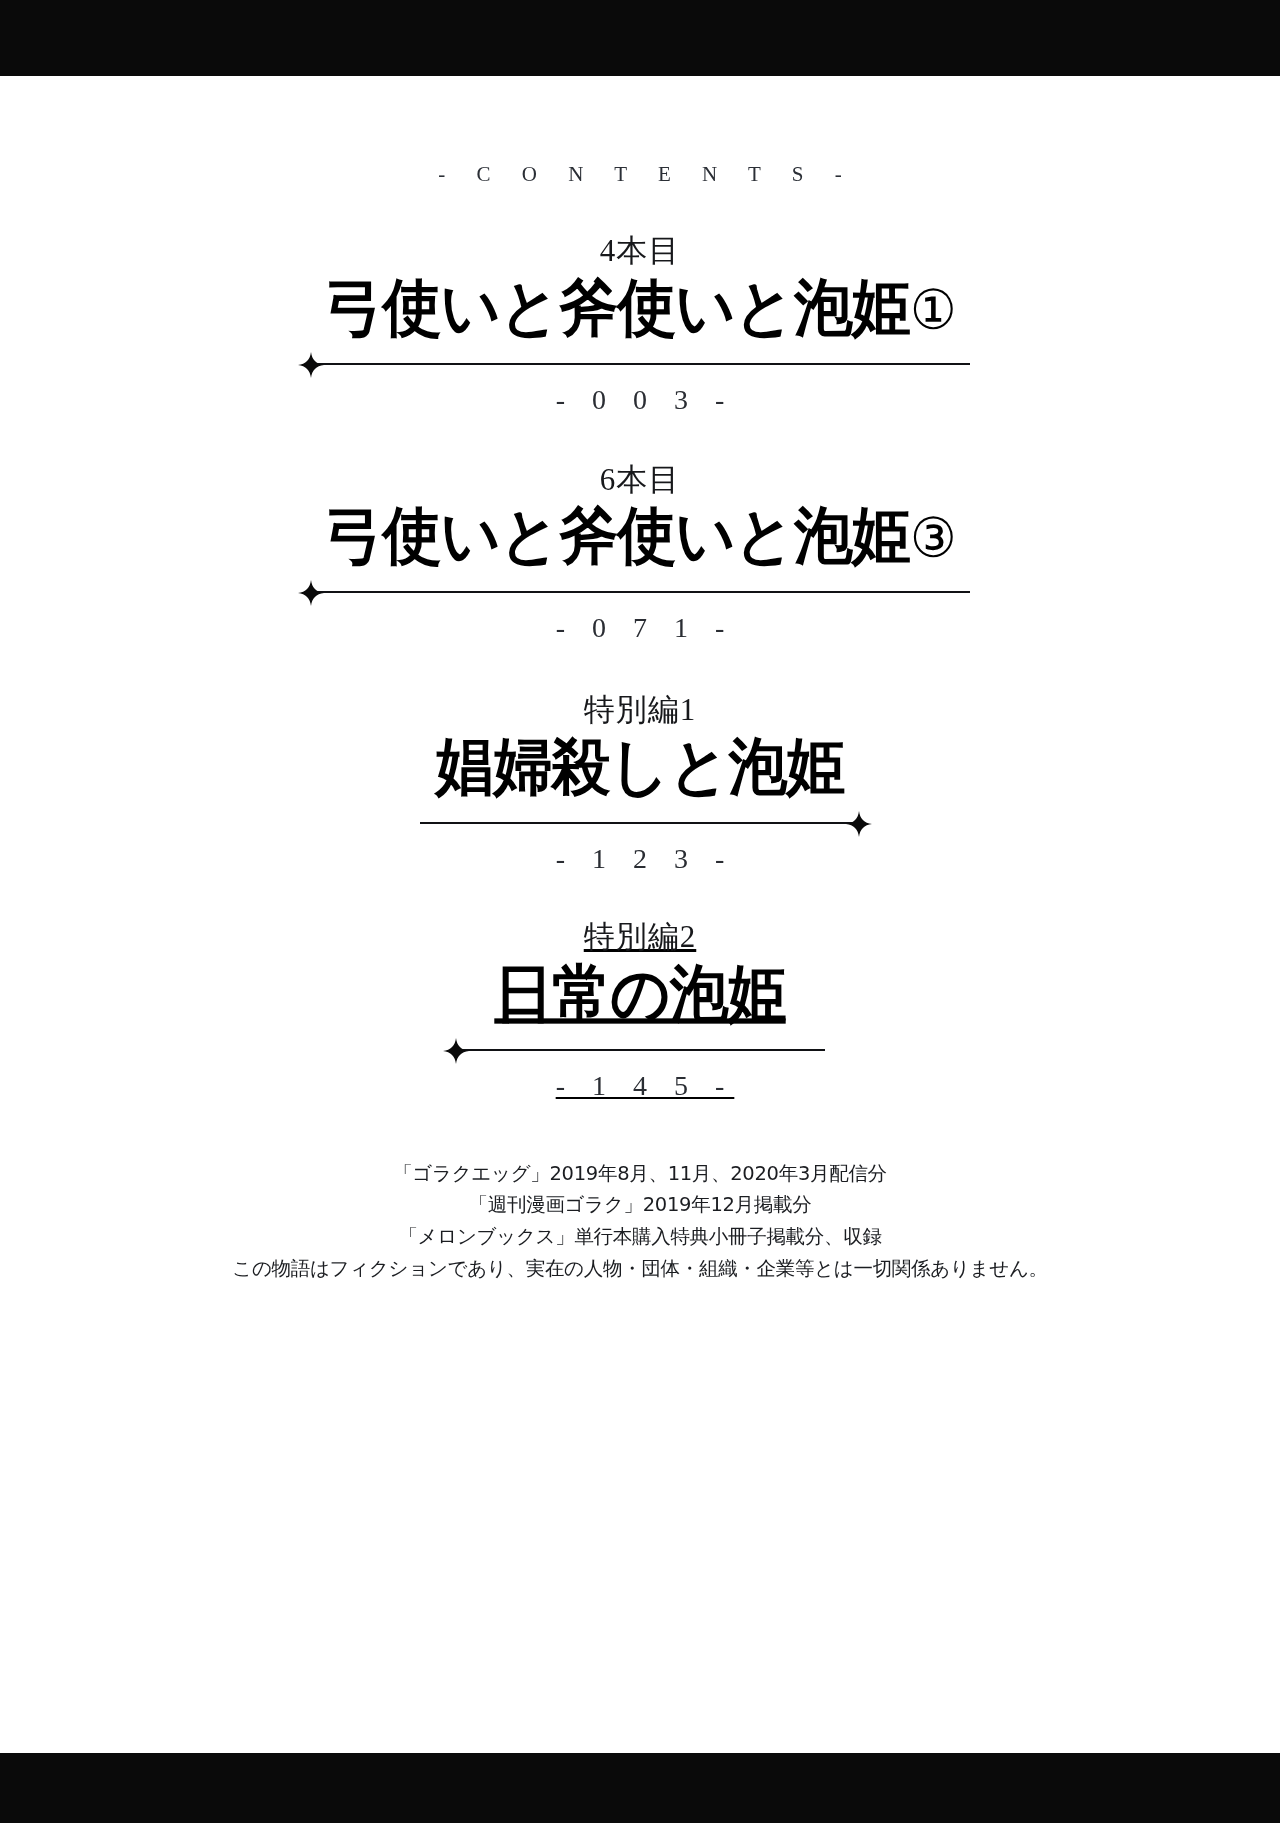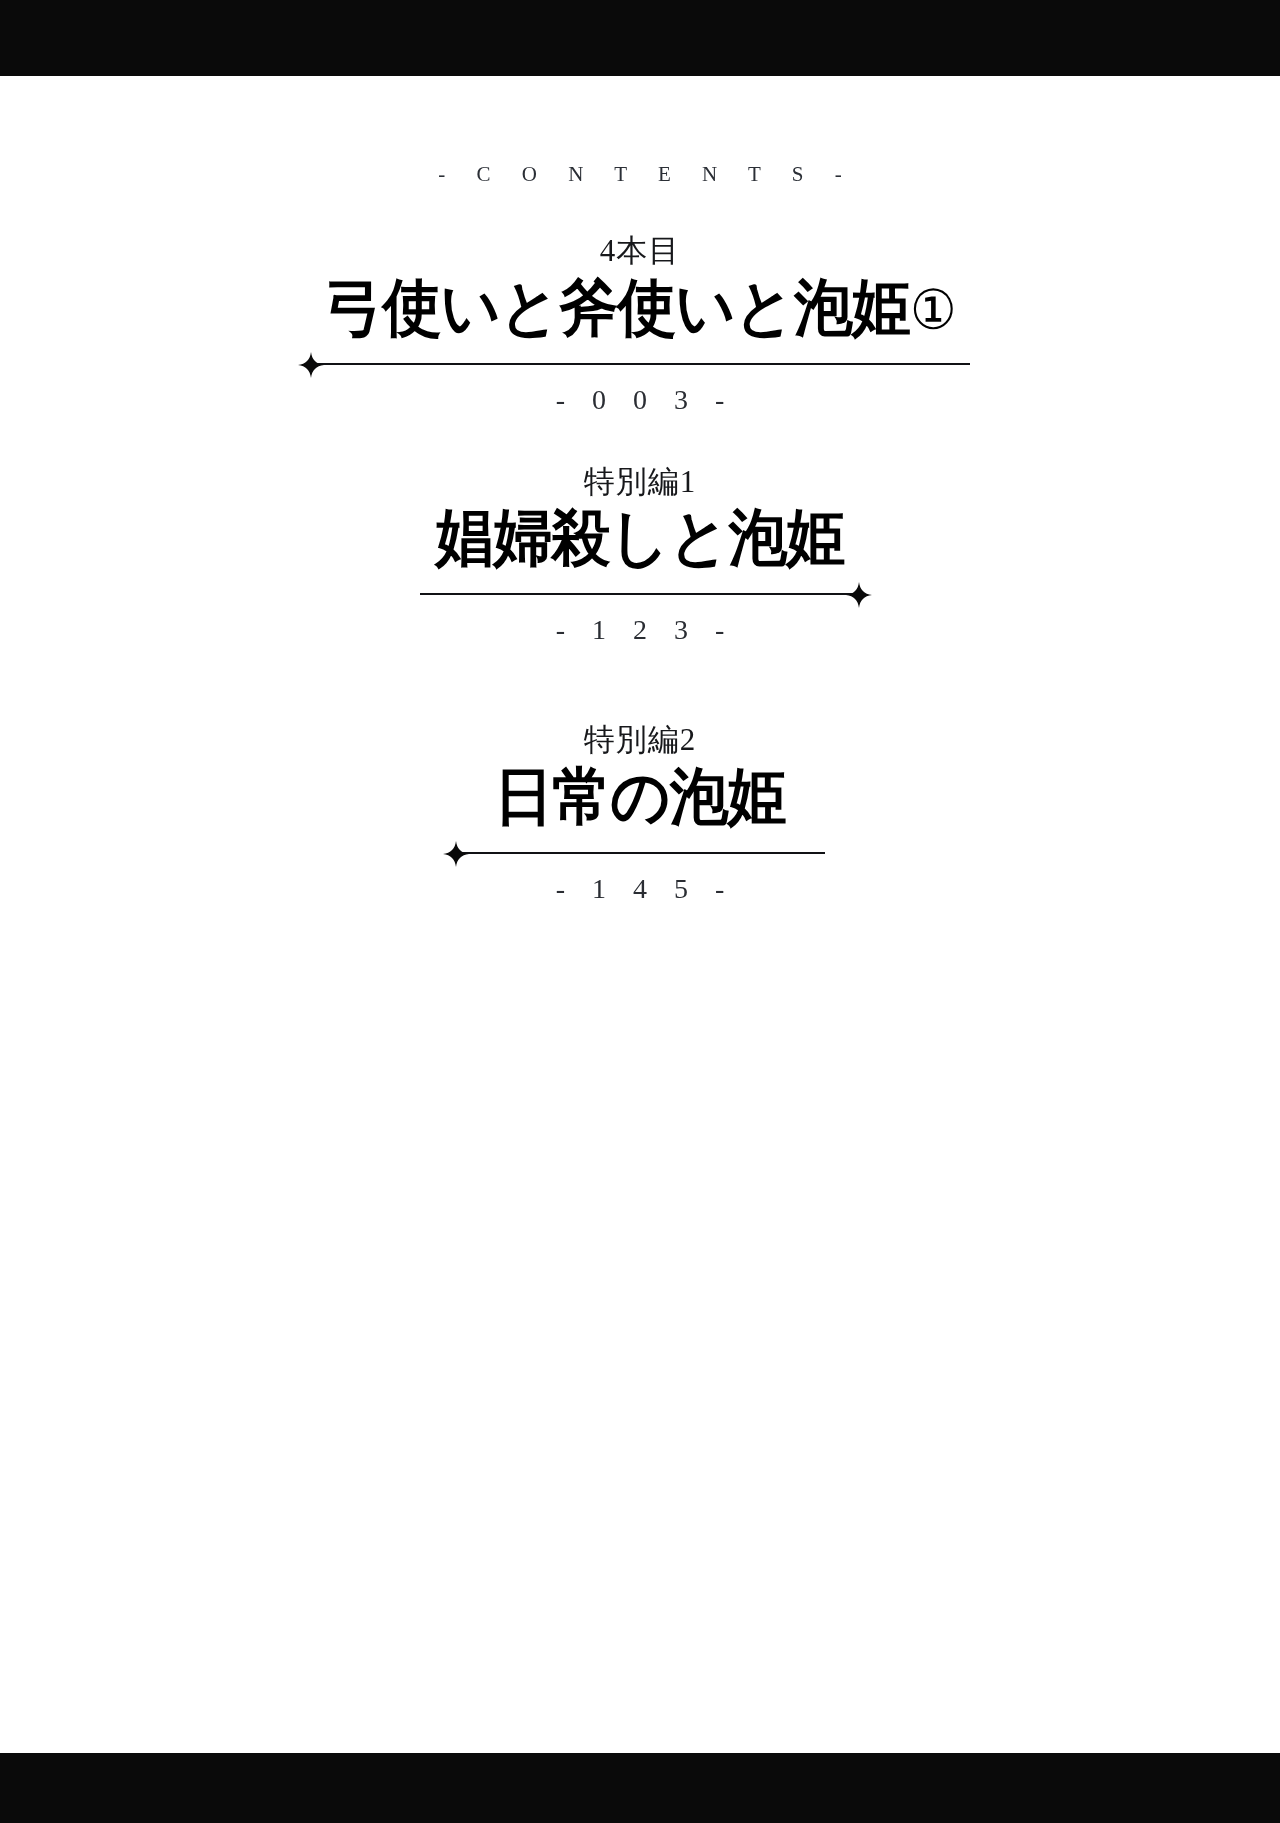--- a/index.html
+++ b/index.html
@@ -64,21 +64,21 @@
   .entry {
     width: 100%;
     display: flex;
     flex-direction: column;
     align-items: center;
   }
   .entry.e0 { margin-top: 46px; }
   .entry.e1 { margin-top: 46px; }
   .entry.e2 { margin-top: 46px; }
   .entry.e3 { margin-top: 48px; }
-  .entry.e4 { margin-top: 76px; }
+  .entry.e4 { margin-top: 44px; text-decoration: underline; }
 
   .entry-sub {
     font-family: "Liberation Serif", "DejaVu Serif", serif;
     font-size: 31px;
     color: #17181b;
     letter-spacing: 1px;
     line-height: 1.15;
   }
 
   .entry-title {
@@ -168,20 +168,33 @@
           <div class="rule left" style="width: 660px;">
             <div class="line"></div>
             <div class="star">
               <svg viewBox="0 0 24 24" aria-hidden="true">
                 <path d="M12 0 C12.9 7.2 16.8 11.1 24 12 C16.8 12.9 12.9 16.8 12 24 C11.1 16.8 7.2 12.9 0 12 C7.2 11.1 11.1 7.2 12 0 Z" fill="#0a0a0a"></path>
               </svg>
             </div>
           </div>
           <div class="entry-page">- 0 0 3 -</div>
         </div>
+        <div class="entry e2">
+          <div class="entry-sub">6本目</div>
+          <div class="entry-title"><span>弓使いと斧使いと泡姫</span><span class="circled">③</span></div>
+          <div class="rule left" style="width: 660px;">
+            <div class="line"></div>
+            <div class="star">
+              <svg viewBox="0 0 24 24" aria-hidden="true">
+                <path d="M12 0 C12.9 7.2 16.8 11.1 24 12 C16.8 12.9 12.9 16.8 12 24 C11.1 16.8 7.2 12.9 0 12 C7.2 11.1 11.1 7.2 12 0 Z" fill="#0a0a0a"></path>
+              </svg>
+            </div>
+          </div>
+          <div class="entry-page">- 0 7 1 -</div>
+        </div>
         <div class="entry e3">
           <div class="entry-sub">特別編1</div>
           <div class="entry-title"><span>娼婦殺しと泡姫</span></div>
           <div class="rule right" style="width: 440px;">
             <div class="line"></div>
             <div class="star">
               <svg viewBox="0 0 24 24" aria-hidden="true">
                 <path d="M12 0 C12.9 7.2 16.8 11.1 24 12 C16.8 12.9 12.9 16.8 12 24 C11.1 16.8 7.2 12.9 0 12 C7.2 11.1 11.1 7.2 12 0 Z" fill="#0a0a0a"></path>
               </svg>
             </div>
@@ -196,18 +209,24 @@
             <div class="star">
               <svg viewBox="0 0 24 24" aria-hidden="true">
                 <path d="M12 0 C12.9 7.2 16.8 11.1 24 12 C16.8 12.9 12.9 16.8 12 24 C11.1 16.8 7.2 12.9 0 12 C7.2 11.1 11.1 7.2 12 0 Z" fill="#0a0a0a"></path>
               </svg>
             </div>
           </div>
           <div class="entry-page">- 1 4 5 -</div>
         </div>
       </div>
 
+    <div class="footer" id="footer">
+        <div>「ゴラクエッグ」2019年8月、11月、2020年3月配信分</div>
+        <div>「週刊漫画ゴラク」2019年12月掲載分</div>
+        <div>「メロンブックス」単行本購入特典小冊子掲載分、収録</div>
+        <div>この物語はフィクションであり、実在の人物・団体・組織・企業等とは一切関係ありません。</div>
+      </div>
 
   </div>
 
   <div class="bar-bottom"></div>
 
 </div>
 
 </body></html>

